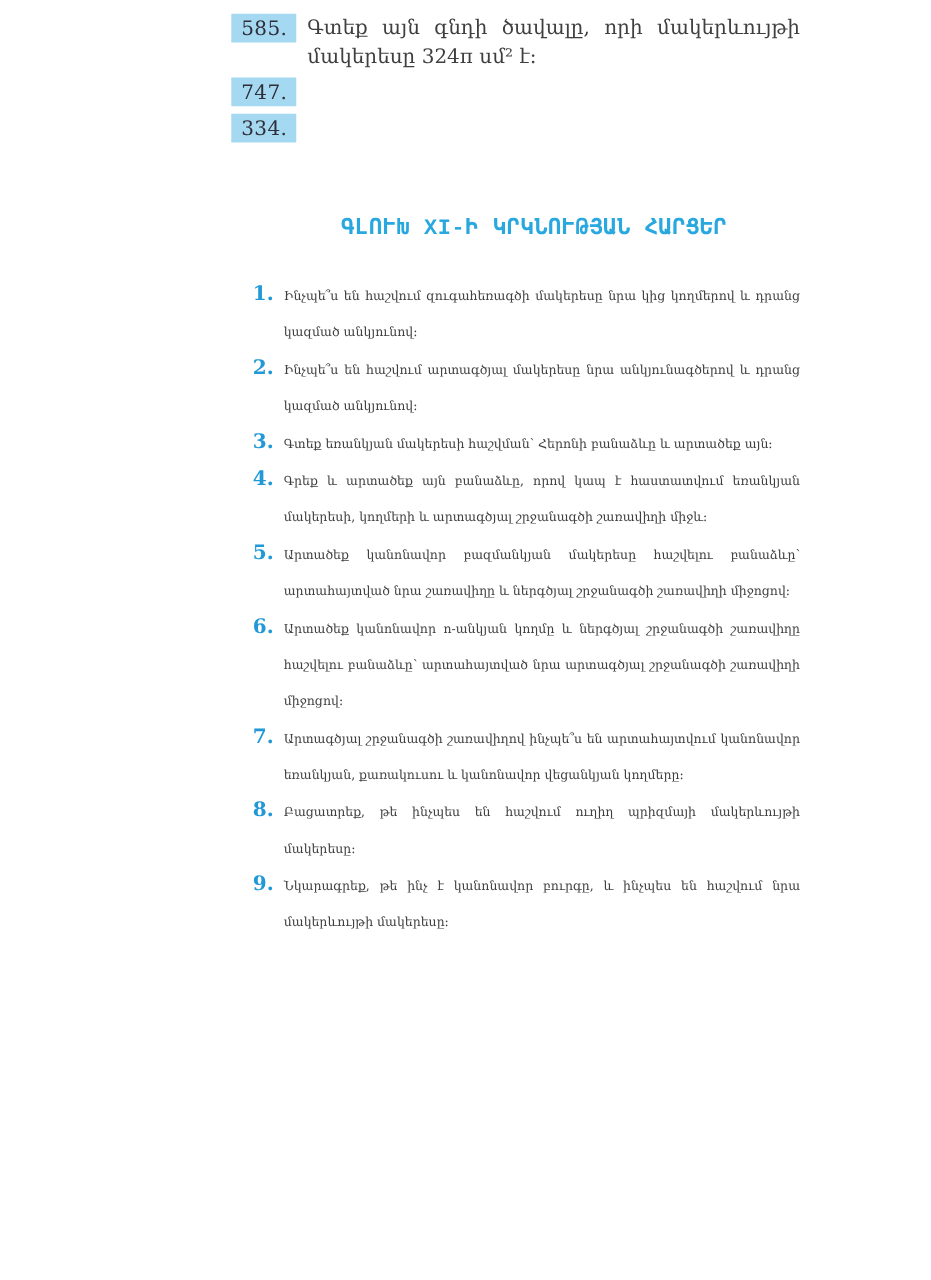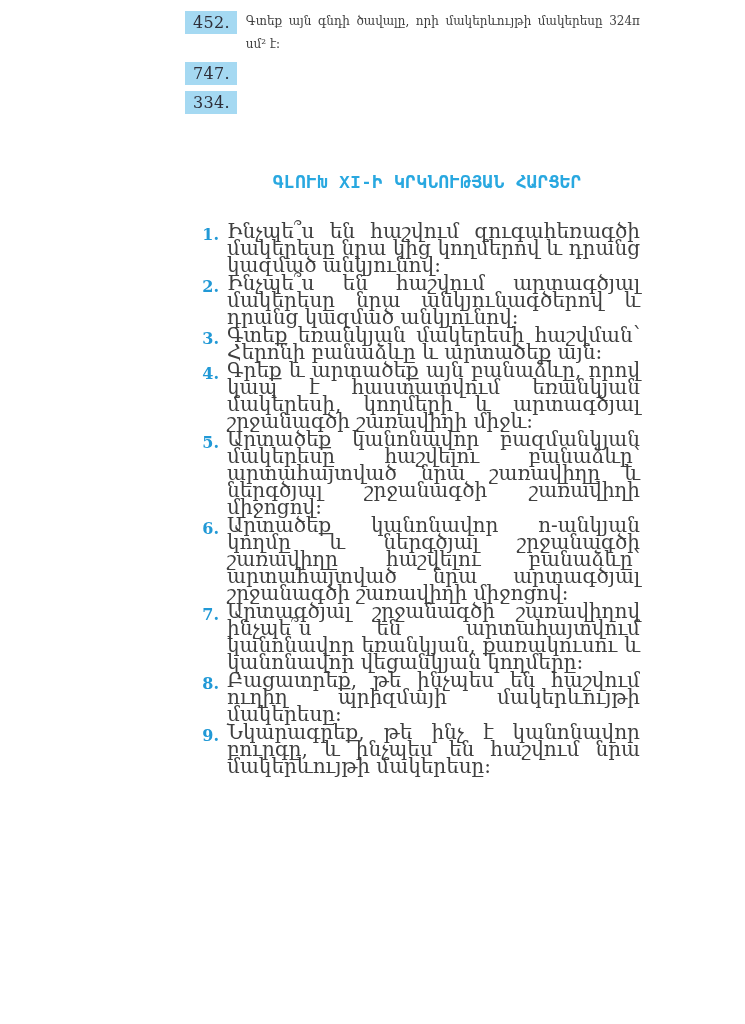--- a/index.html
+++ b/index.html
@@ -23,21 +23,21 @@
     background:var(--badge-bg,#a5d9f2);
     color:var(--badge-text,#2e2e38);
     font-size:16px;line-height:21px;
     padding:1px 7px 1px 8px;
     margin-right:9px;margin-top:1px;
     letter-spacing:.3px;
     white-space:nowrap;
   }
   .ptext{
     flex:1 1 auto;
-    font-size:12px;line-height:23px;
+    font-size:16px;line-height:23px;
     text-align:justify;
   }
   
   .chapter-heading{
     margin:58px 0 30px 30px;
     text-align:center;
     color:var(--heading-color,#29a8e0);
     font-weight:bold;
     font-size:17.5px;
     letter-spacing:.5px;
@@ -50,32 +50,32 @@
     flex:0 0 34px;
     text-align:right;
     color:var(--qnum-color,#2199d6);
     font-weight:bold;
     font-size:16px;line-height:23px;
     margin-right:8px;
     white-space:nowrap;
   }
   .qtext{
     flex:1 1 auto;
-    font-size:20px;line-height:17px;
+    font-size:10px;line-height:29px;
     text-align:justify;
   }
 </style>
 </head>
 <body style="--badge-bg: #a5d9f2; --badge-text: #2e2e38; --heading-color: #29a8e0; --qnum-color: #2199d6; --body-color: #3f3f3f;">
 
 <div class="page">
 
   <div class="problems">
   <div class="problem">
-    <span class="pnum">452.</span>
+    <span class="pnum">585.</span>
     <div class="ptext">Գտեք այն գնդի ծավալը, որի մակերևույթի մակերեսը 324π սմ² է:</div>
   </div>
 
   <div class="problem">
     <span class="pnum">747.</span>
   </div>
 
   <div class="problem">
     <span class="pnum">334.</span>
   </div>

